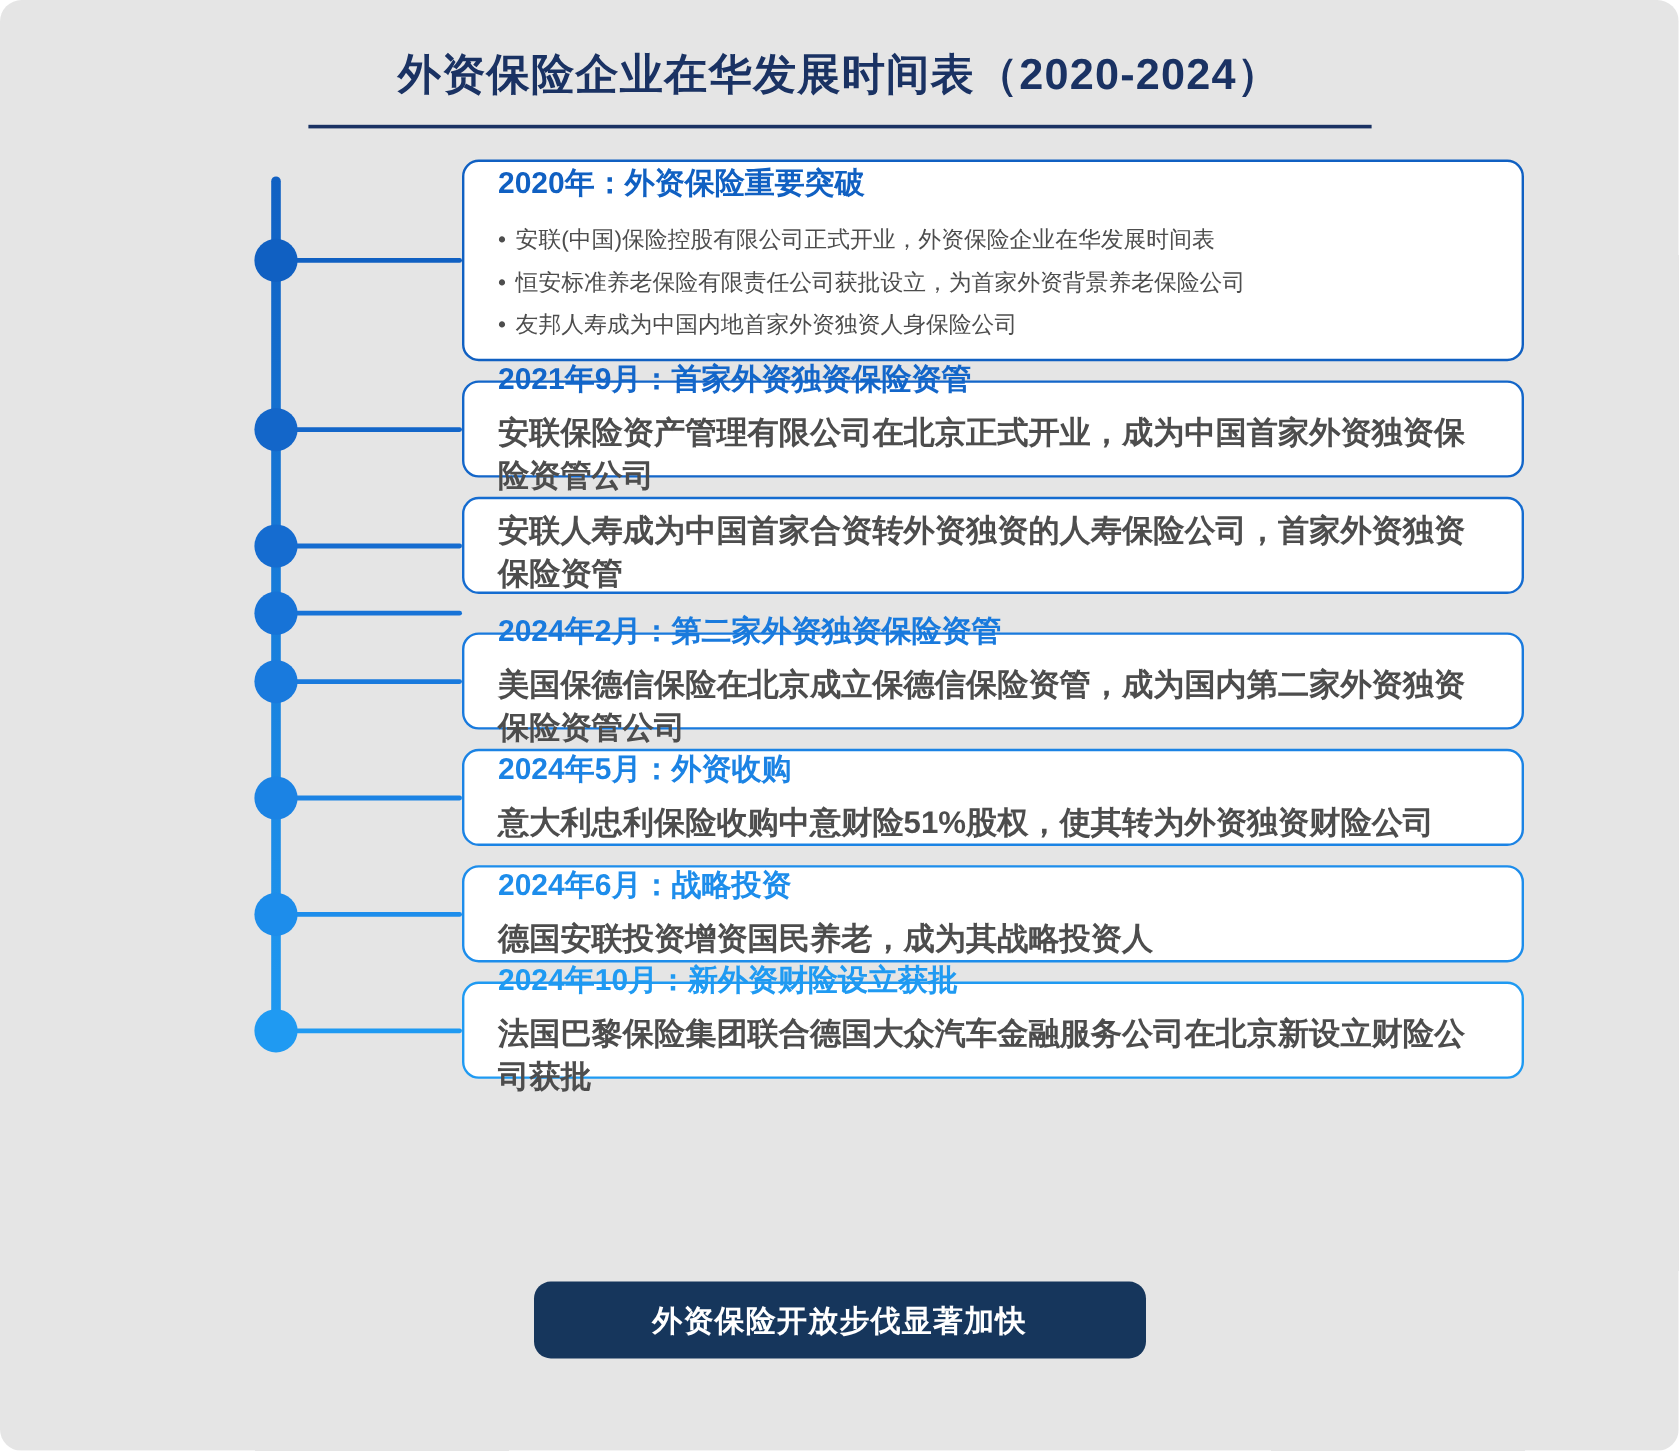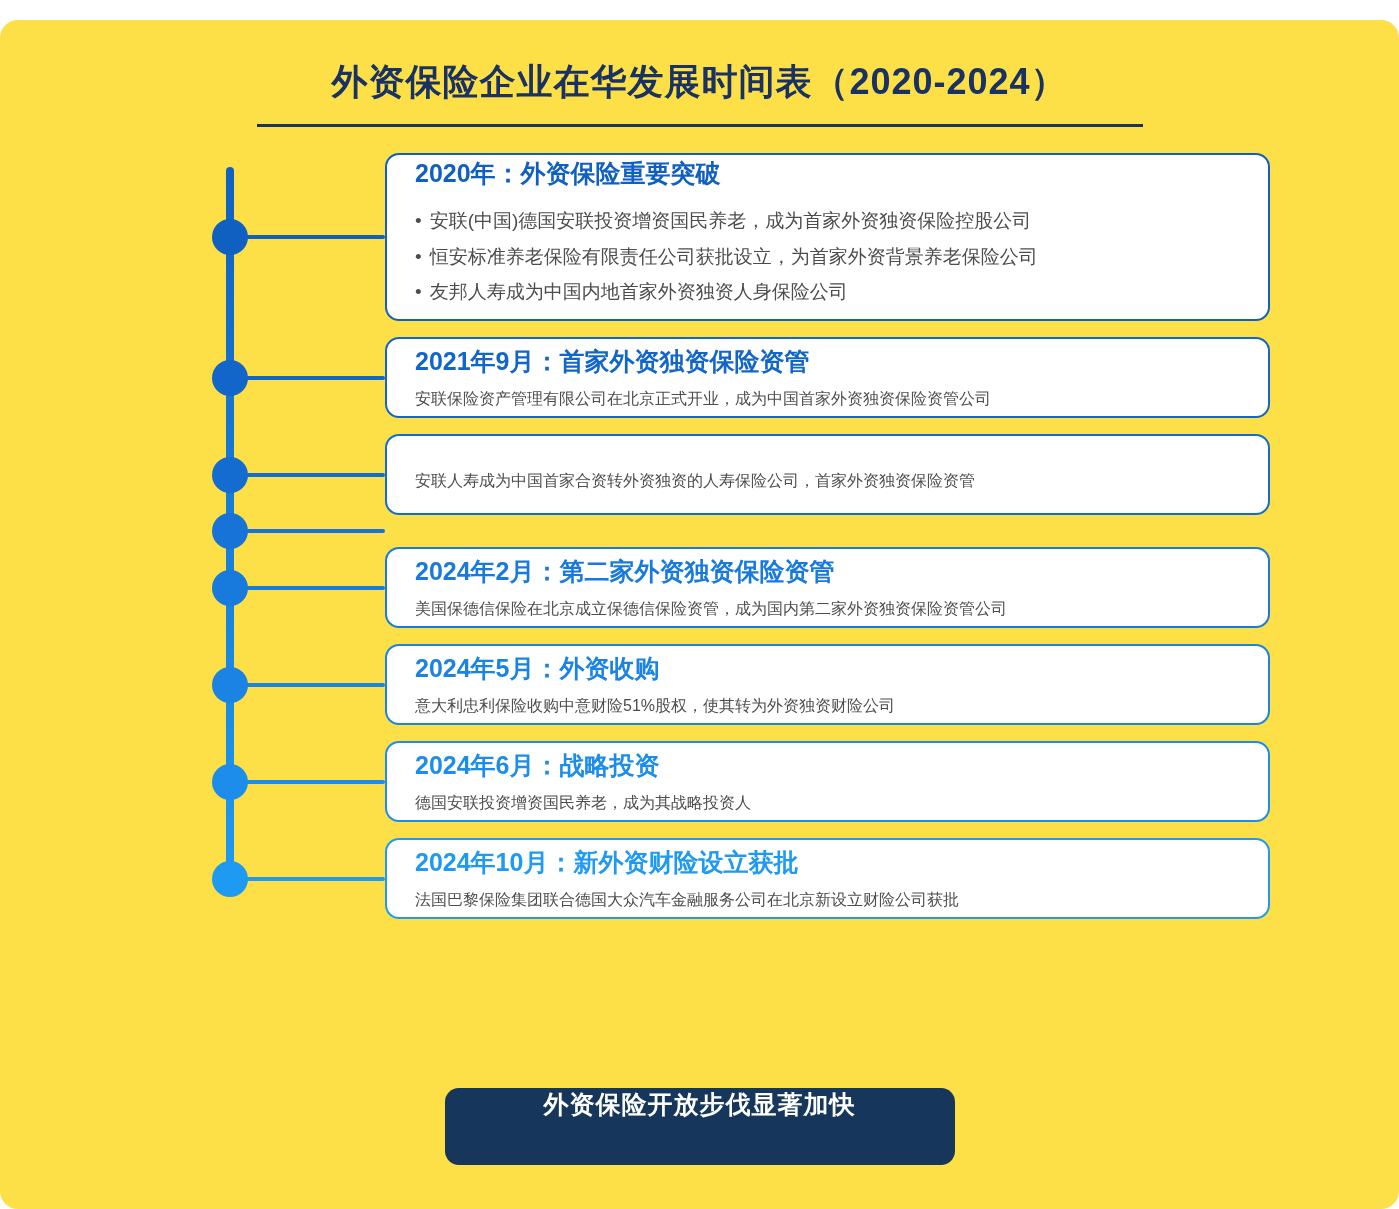--- a/index.html
+++ b/index.html
@@ -6,23 +6,22 @@
   * { box-sizing:border-box; }
   .canvas {
     position:relative;
     width:1399px; height:1209px;
     font-family:"Liberation Sans","DejaVu Sans",sans-serif;
     background:#ffffff;
     overflow:hidden;
   }
   .panel {
     position:absolute; inset:0;
-    background:#fde047;
+    background:#e5e5e5;
     border-radius:18px;
-    margin-top:20px;
   }
   
   .header { position:absolute; top:38px; left:0; width:100%; text-align:center; }
   .page-title {
     font-size:36px; font-weight:bold; color:#1a3263; letter-spacing:1px;
   }
   .title-underline {
     width:886px; height:3px; background:#1a3263; margin:17px auto 0;
   }
   
@@ -49,32 +48,32 @@
   .card {
     flex:1; background:#ffffff;
     border:2.5px solid var(--ac);
     border-radius:14px;
     padding:0 28px;
     display:flex; flex-direction:column; justify-content:center;
   }
   .row.tall .card { height:168px; }
   .row.short .card { height:81px; }
   .ev-title { font-size:25px; font-weight:bold; color:var(--ac); line-height:1.2; }
-  .ev-desc { font-size:16px; color:#4d4d4d; margin:12px 0 0; line-height:1.35; }
+  .ev-desc { font-size:26px; color:#4d4d4d; margin:12px 0 0; line-height:1.35;font-weight:bold; }
   .ev-bullets { list-style:none; margin:10px 0 0; padding:0; }
   .ev-bullets li { font-size:19px; color:#4d4d4d; margin:11px 0; line-height:1.3; }
   .mk { margin-right:8px; color:#4d4d4d; }
   
   .c0 { --ac:#1060c2; } .c1 { --ac:#1366c9; } .c2 { --ac:#156cd0; } .c3 { --ac:#1773d7; }
   .c4 { --ac:#197add; } .c5 { --ac:#1b83e4; } .c6 { --ac:#1d8deb; } .c7 { --ac:#1f9af2; }
   
   .banner {
     position:absolute; top:1068px; left:50%; transform:translateX(-50%);
-    width:510px; height:77px; background:#16365c; border-radius:14px;
-    display:flex; align-items:flex-start; justify-content:center;
+    width:510px; height:64px; background:#16365c; border-radius:14px;
+    display:flex; align-items:center; justify-content:center;
     color:#ffffff; font-size:25px; font-weight:bold; letter-spacing:1px;
   }
   .source {
     position:absolute; top:1143px; left:0; width:100%; text-align:center;
     color:#76808c; font-size:18px;
   }
 </style>
 </head>
 <body>
 
@@ -90,21 +89,21 @@
       <div class="tl-line"></div>
 
       <div class="row tall c0">
         <div class="node">
           <span class="connector"></span>
           <span class="dot"></span>
         </div>
         <div class="card">
           <div class="ev-title">2020年：外资保险重要突破</div>
           <ul class="ev-bullets">
-            <li><span class="mk">•</span><span>安联(中国)德国安联投资增资国民养老，成为首家外资独资保险控股公司</span></li>
+            <li><span class="mk">•</span><span>安联(中国)保险控股有限公司正式开业，外资保险企业在华发展时间表</span></li>
             <li><span class="mk">•</span><span>恒安标准养老保险有限责任公司获批设立，为首家外资背景养老保险公司</span></li>
             <li><span class="mk">•</span><span>友邦人寿成为中国内地首家外资独资人身保险公司</span></li>
           </ul>
         </div>
       </div>
 
       <div class="row short c1">
         <div class="node">
           <span class="connector"></span>
           <span class="dot"></span>

